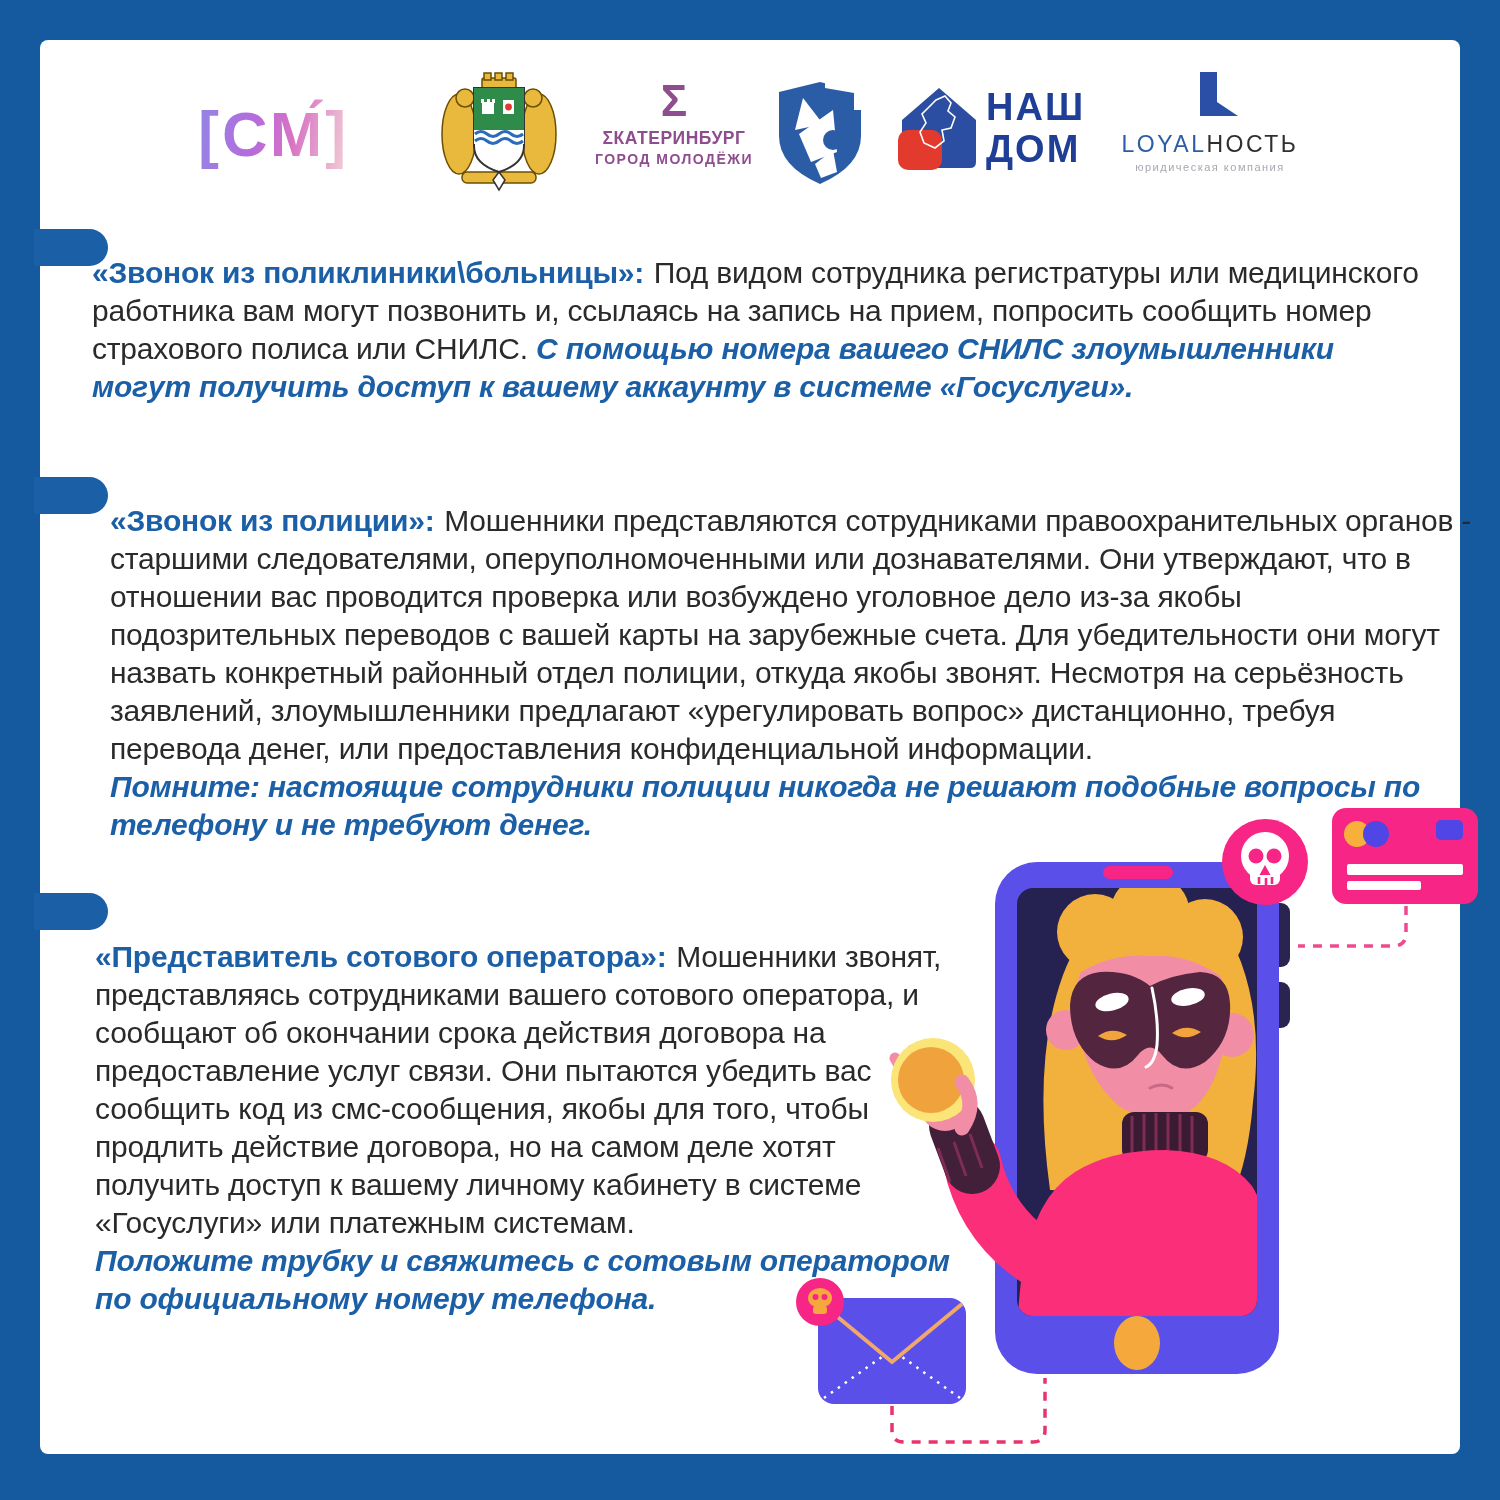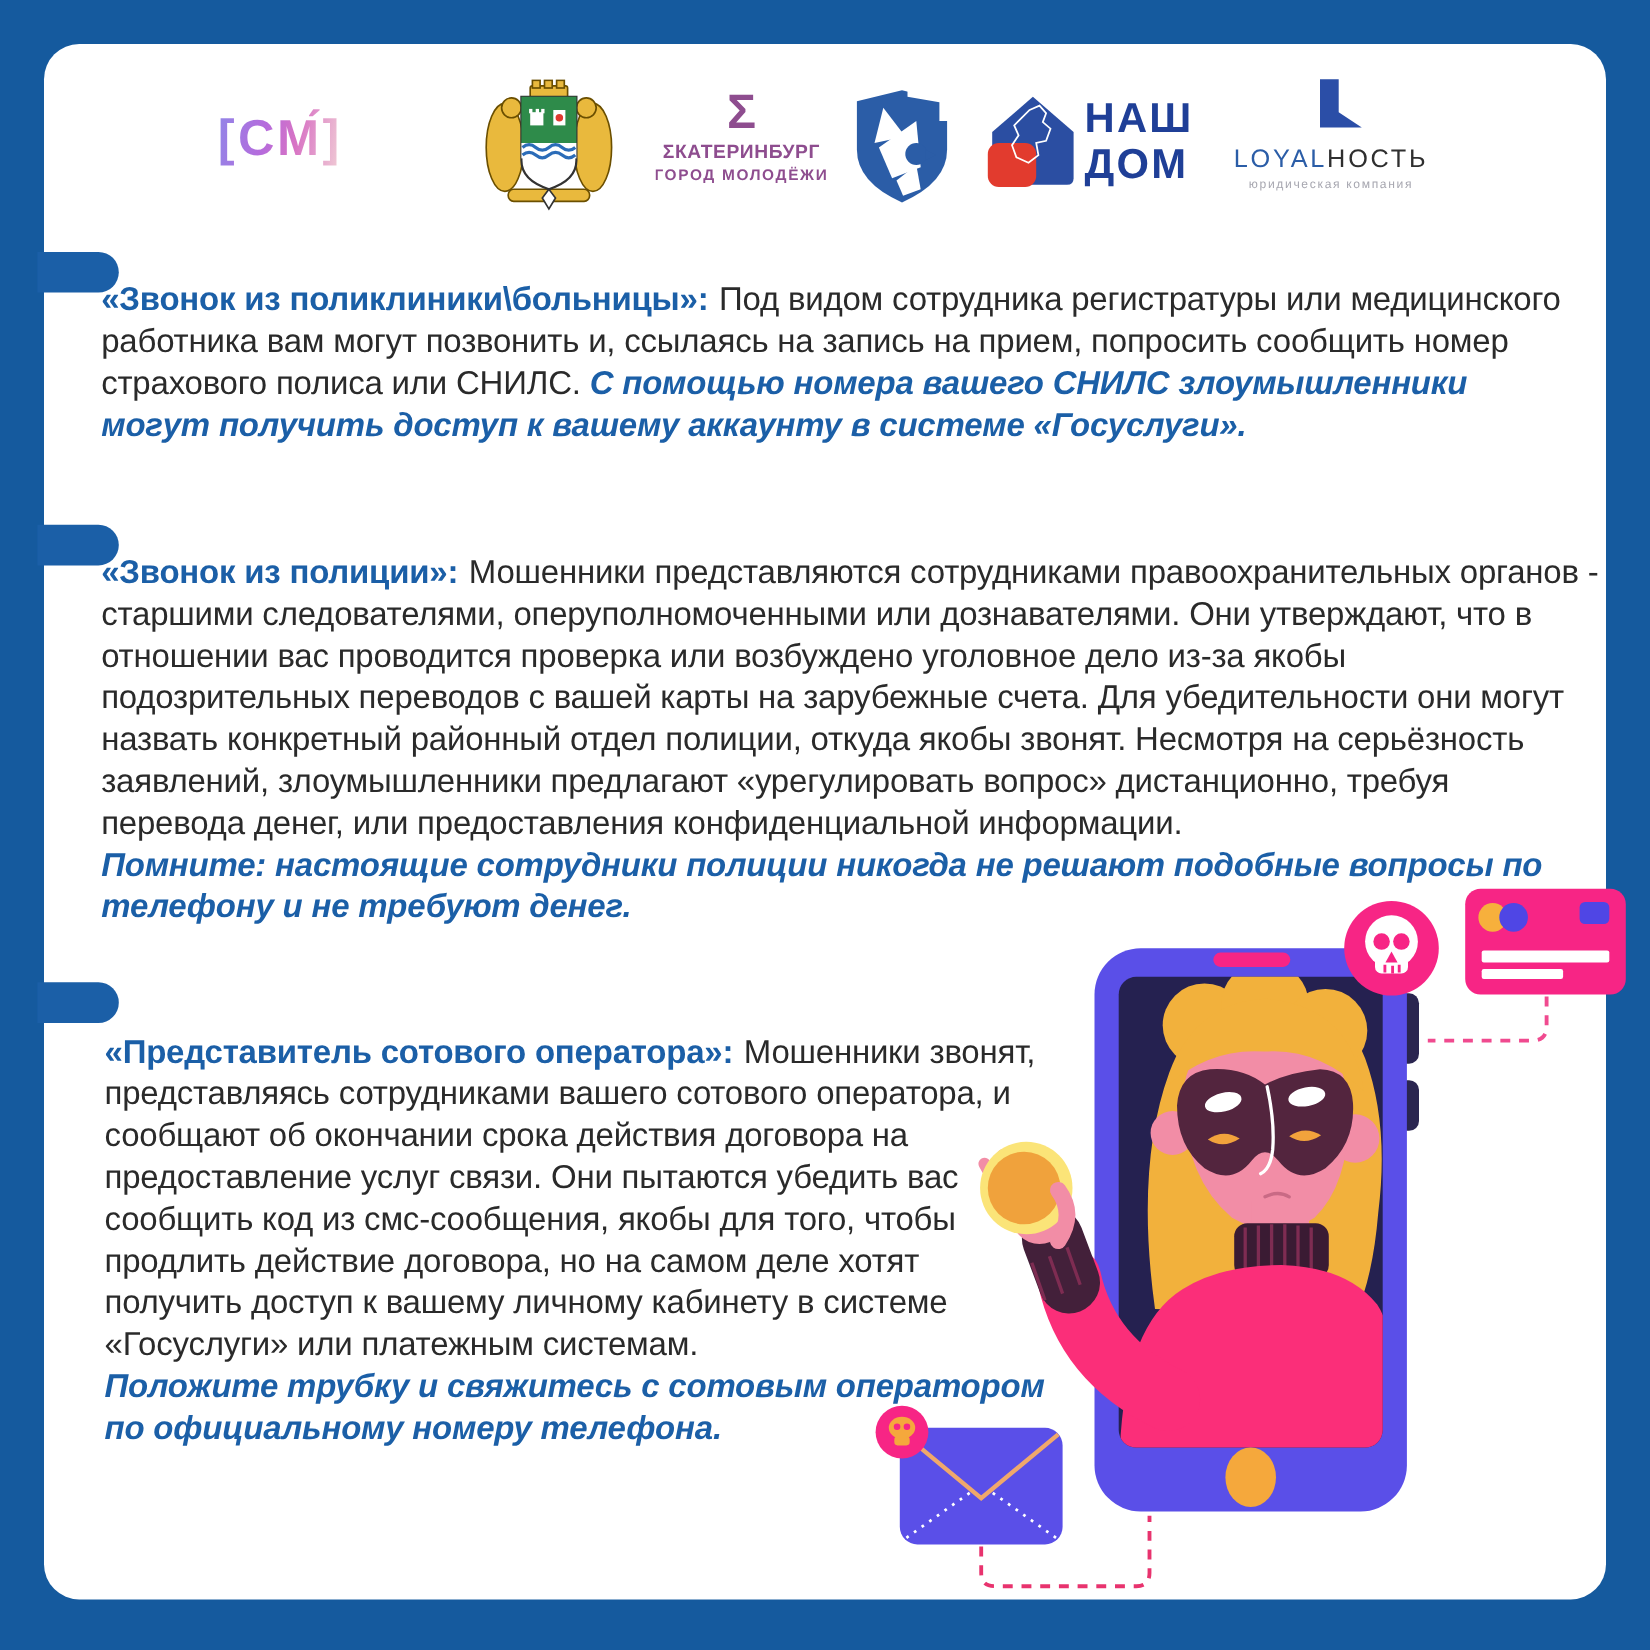--- a/index.html
+++ b/index.html
@@ -3,44 +3,44 @@
 <meta charset="utf-8">
 <style>
   html,body{margin:0;padding:0;}
   body{
     width:1500px;height:1500px;position:relative;overflow:hidden;
     background:#155A9E;
     font-family:"Liberation Sans",sans-serif;
   }
   .card{
     position:absolute;left:40px;top:40px;width:1420px;height:1414px;
-    background:#ffffff;border-radius:32px;
+    background:#ffffff;border-radius:8px;
   }
   
   .tab{
     position:absolute;left:-6px;width:74px;height:37px;
     background:#1B5FA7;border-radius:0 19px 19px 0;
   }
   .t1{top:189px}.t2{top:437px}.t3{top:853px}
 
   .section{
     position:absolute;font-size:30px;line-height:38px;color:#2A2A2A;
     letter-spacing:-0.2px;
   }
   .s1{left:52px;top:184px;width:1345px}
-  .s2{left:52px;top:432px;width:1362px}
+  .s2{left:70px;top:432px;width:1362px}
   .s3{left:55px;top:868px;width:868px}
   .h{color:#1B5FA7;font-weight:700;padding-right:.32em}
   .adv{color:#1B5FA7;font-weight:700;font-style:italic}
   .adv.block{display:block}
 
   
   .logo{position:absolute}
   .sm-logo{
-    left:198px;top:98px;font-size:46px;font-weight:700;letter-spacing:3px;
+    left:198px;top:98px;font-size:63px;font-weight:700;letter-spacing:3px;
     background:linear-gradient(100deg,#9186E8 0%,#B66BDC 38%,#D873C4 62%,#F2D2D6 100%);
     -webkit-background-clip:text;background-clip:text;color:transparent;
   }
   svg text{font-family:"Liberation Sans",sans-serif;}
 </style>
 </head>
 <body>
 
 <div class="card">
 

